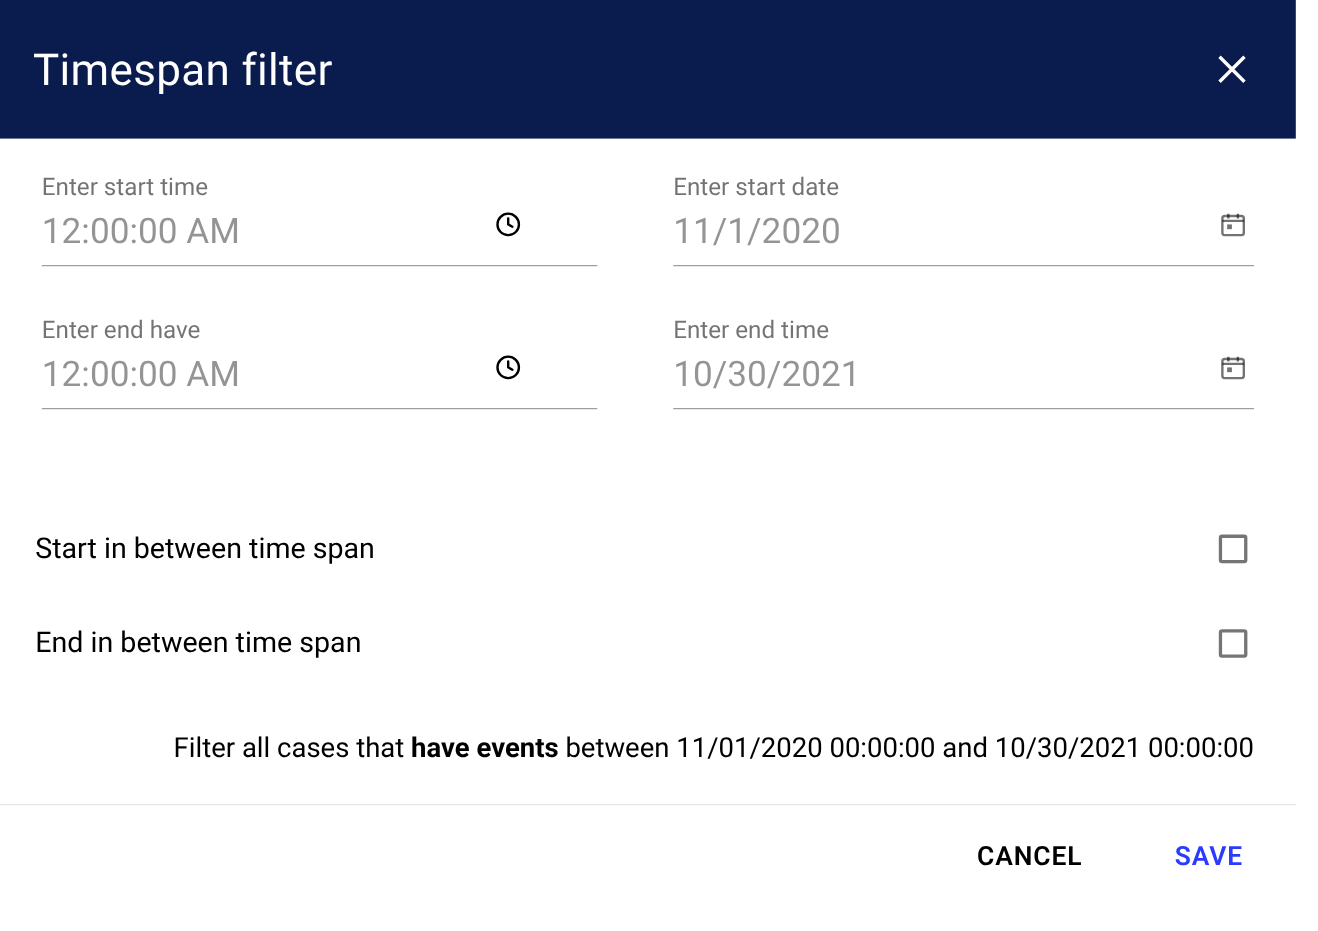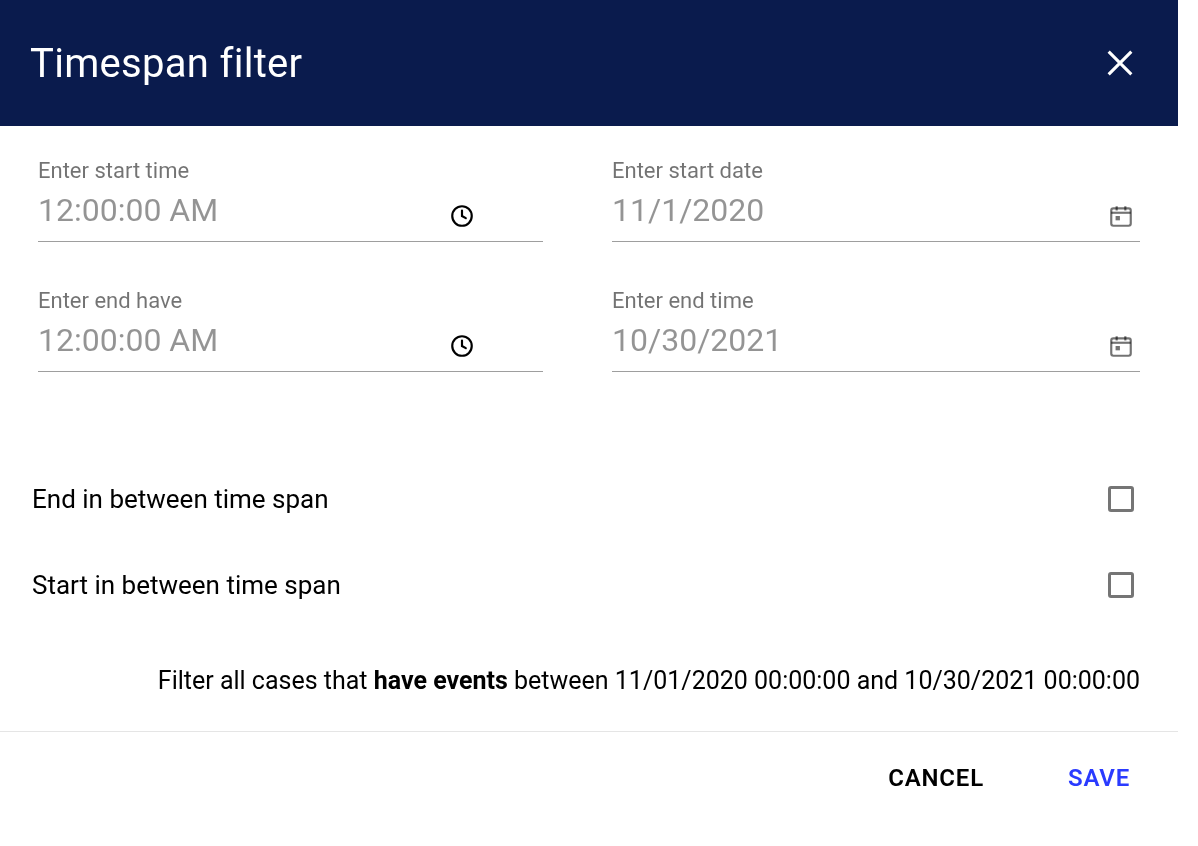--- a/index.html
+++ b/index.html
@@ -53,21 +53,21 @@
   .field {
     position: relative;
   }
   .field-label {
     font-size: 22px;
     color: rgba(0,0,0,0.55);
     margin-bottom: 4px;
   }
   .field-row {
     display: flex;
-    align-items: flex-end;
+    align-items: flex-start;
     border-bottom: 1px solid rgba(0,0,0,0.38);
     padding: 4px 0 12px 0;
   }
   .field-input {
     flex: 1;
     border: none;
     outline: none;
     font-size: 32px;
     color: rgba(0,0,0,0.42);
     font-family: inherit;
@@ -209,25 +209,25 @@
               <rect x="7" y="12" width="4" height="4" fill="currentColor"></rect>
             </svg>
           </div>
         </div>
       </div>
 
     </div>
 
     <div class="options">
       <div class="option-row">
+        <div class="option-label">Start in between time span</div>
+        <div class="checkbox"></div>
+      </div>
+      <div class="option-row">
         <div class="option-label">End in between time span</div>
-        <div class="checkbox"></div>
-      </div>
-      <div class="option-row">
-        <div class="option-label">Start in between time span</div>
         <div class="checkbox"></div>
       </div>
     </div>
 
     <div class="summary">
       <span>Filter all cases that </span><span class="bold">have events</span><span> between 11/01/2020 00:00:00 and 10/30/2021 00:00:00</span>
     </div>
 
   </div>
 

